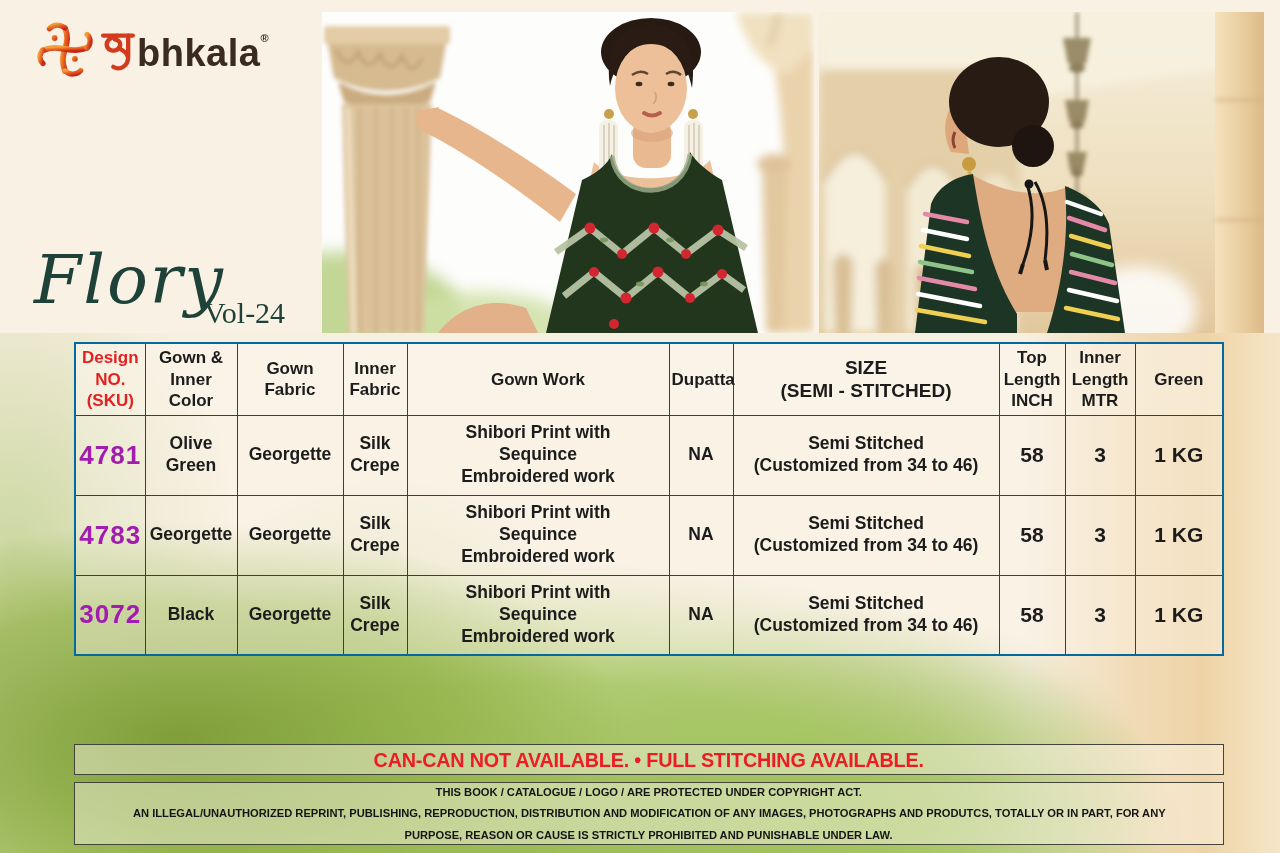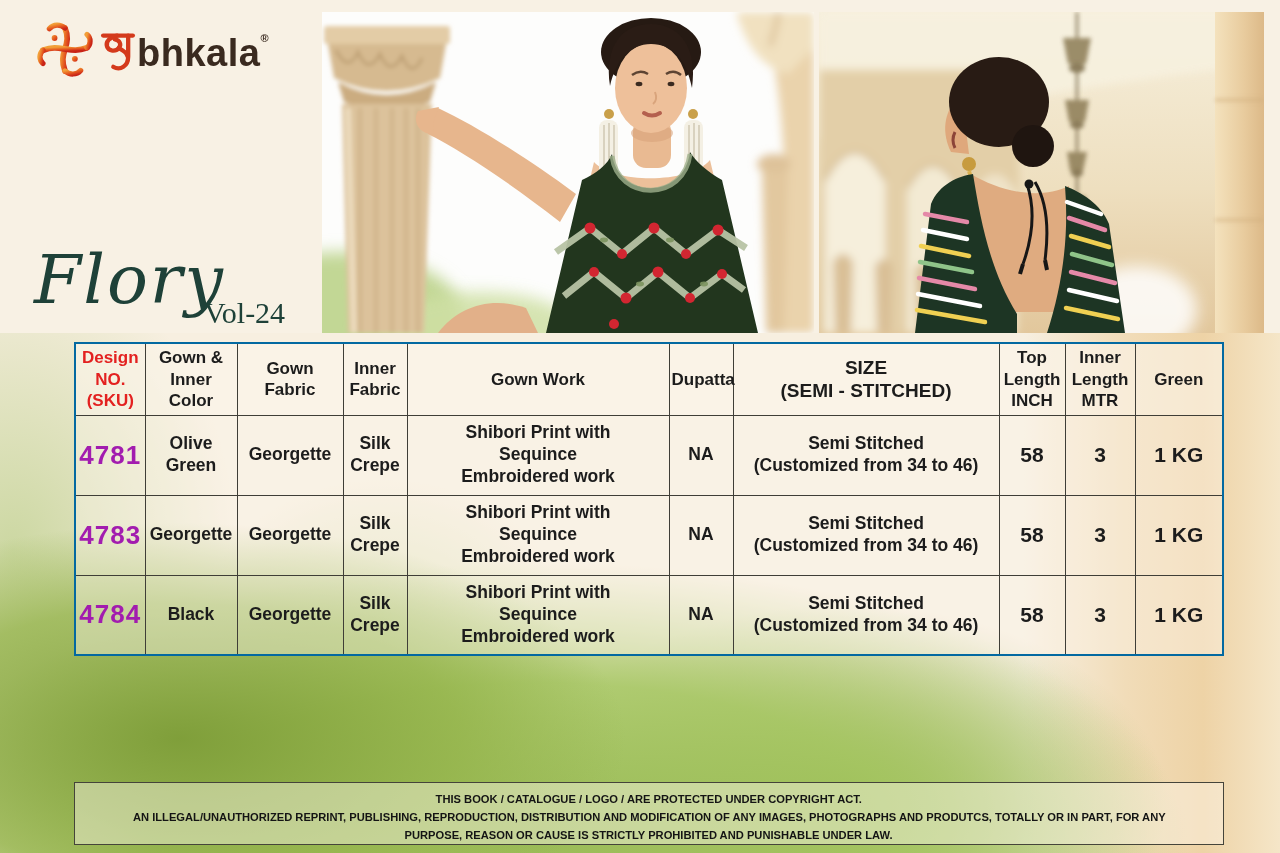--- a/index.html
+++ b/index.html
@@ -53,21 +53,21 @@
   .col-work{width:262px;}.col-dup{width:64px;}.col-size{width:266px;}.col-top{width:66px;}
   .col-inner{width:70px;}.col-weight{width:88px;}
 
   
   .notice-box{position:absolute;left:74px;top:744px;width:1148px;height:29px;
     border:1.4px solid #45443a;background:rgba(252,246,235,0.45);
     display:flex;align-items:center;justify-content:center;}
   .notice-text{color:#ed1c24;font-weight:bold;font-size:21px;letter-spacing:-0.2px;transform:scaleX(.94);white-space:nowrap;}
   .copyright-box{position:absolute;left:74px;top:782px;width:1148px;height:61px;
     border:1.4px solid #45443a;background:rgba(252,246,235,0.45);
-    display:flex;flex-direction:column;align-items:center;justify-content:flex-end;}
+    display:flex;flex-direction:column;align-items:center;justify-content:space-between;}
   .copyright-line{color:#141414;font-weight:bold;font-size:11.5px;line-height:1.58;transform:scaleX(.97);white-space:nowrap;}
 </style>
 </head>
 <body>
 
 <div class="page">
 
   <div class="bg-bottom"></div>
 
   <div class="photo photo-front">
@@ -349,38 +349,41 @@
 Sequince
 Embroidered work</td>
         <td class="cell-text">NA</td>
         <td class="cell-text">Semi Stitched
 (Customized from 34 to 46)</td>
         <td class="cell-num">58</td>
         <td class="cell-num">3</td>
         <td class="cell-num">1 KG</td>
       </tr>
       <tr>
-        <td class="cell-sku">4784</td>
+        <td class="cell-sku">3072</td>
         <td class="cell-text">Black</td>
         <td class="cell-text">Georgette</td>
         <td class="cell-text">Silk
 Crepe</td>
         <td class="cell-text">Shibori Print with
 Sequince
 Embroidered work</td>
         <td class="cell-text">NA</td>
         <td class="cell-text">Semi Stitched
 (Customized from 34 to 46)</td>
         <td class="cell-num">58</td>
         <td class="cell-num">3</td>
         <td class="cell-num">1 KG</td>
       </tr>
     </tbody>
   </table>
 
+  <div class="notice-box">
+    <div class="notice-text">CAN-CAN NOT AVAILABLE. • FULL STITCHING AVAILABLE.</div>
+  </div>
 
   <div class="copyright-box">
     <div class="copyright-line">THIS BOOK / CATALOGUE  / LOGO / ARE  PROTECTED UNDER COPYRIGHT ACT.</div>
     <div class="copyright-line">AN ILLEGAL/UNAUTHORIZED REPRINT, PUBLISHING, REPRODUCTION, DISTRIBUTION AND MODIFICATION OF ANY IMAGES, PHOTOGRAPHS AND PRODUTCS,  TOTALLY OR IN PART, FOR ANY</div>
     <div class="copyright-line">PURPOSE, REASON OR CAUSE IS STRICTLY PROHIBITED AND PUNISHABLE UNDER LAW.</div>
   </div>
 
 </div>
 
 </body></html>

